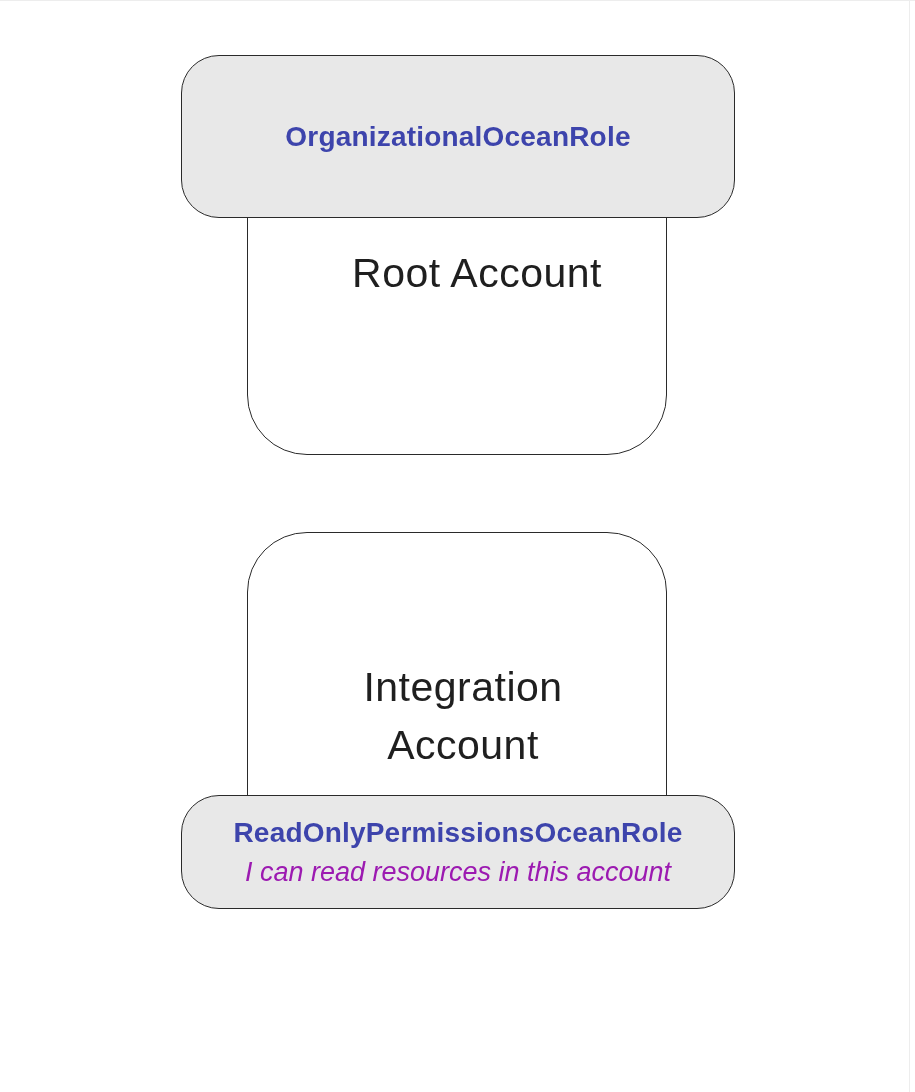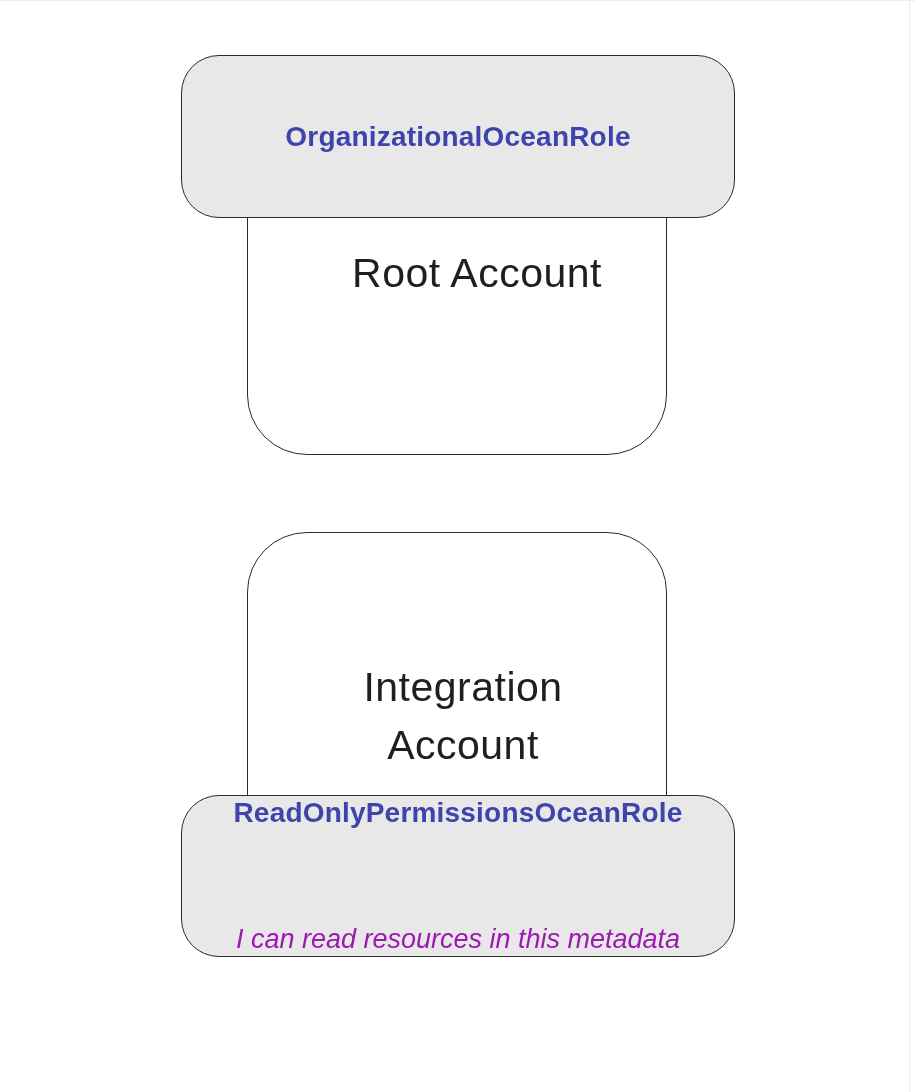--- a/index.html
+++ b/index.html
@@ -79,22 +79,21 @@
     align-items: center;
     justify-content: center;
     gap: 5px;
   }
   .role-node.org {
     top: 55px;
     height: 163px;
   }
   .role-node.readonly {
     top: 795px;
-    height: 162px;
-    justify-content: space-between;
+    height: 114px;
   }
   .role-name {
     font-weight: bold;
     font-size: 28px;
     line-height: 34px;
     color: var(--role-name-color, #3d44ac);
     letter-spacing: 0.2px;
   }
   .role-desc {
     font-style: italic;
@@ -118,16 +117,16 @@
   <div class="role-node org">
     <div class="role-name">OrganizationalOceanRole</div>
   </div>
 
   <div class="account-node integration"></div>
 
   <div class="account-label integration">Integration Account</div>
 
   <div class="role-node readonly">
     <div class="role-name">ReadOnlyPermissionsOceanRole</div>
-    <div class="role-desc">I can read resources in this metadata</div>
+    <div class="role-desc">I can read resources in this account</div>
   </div>
 
 </div>
 
 </body></html>

